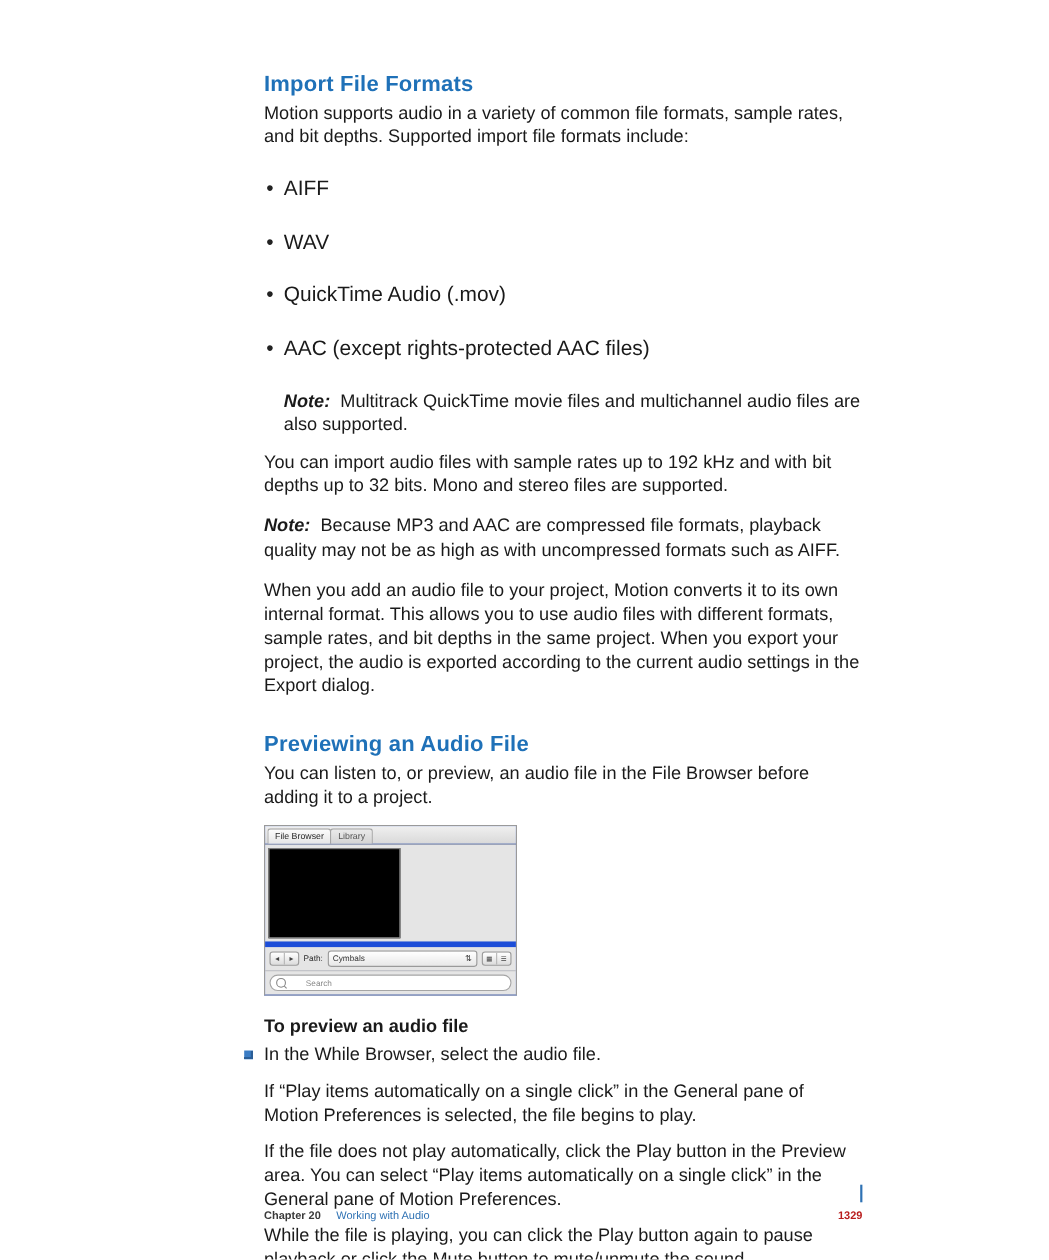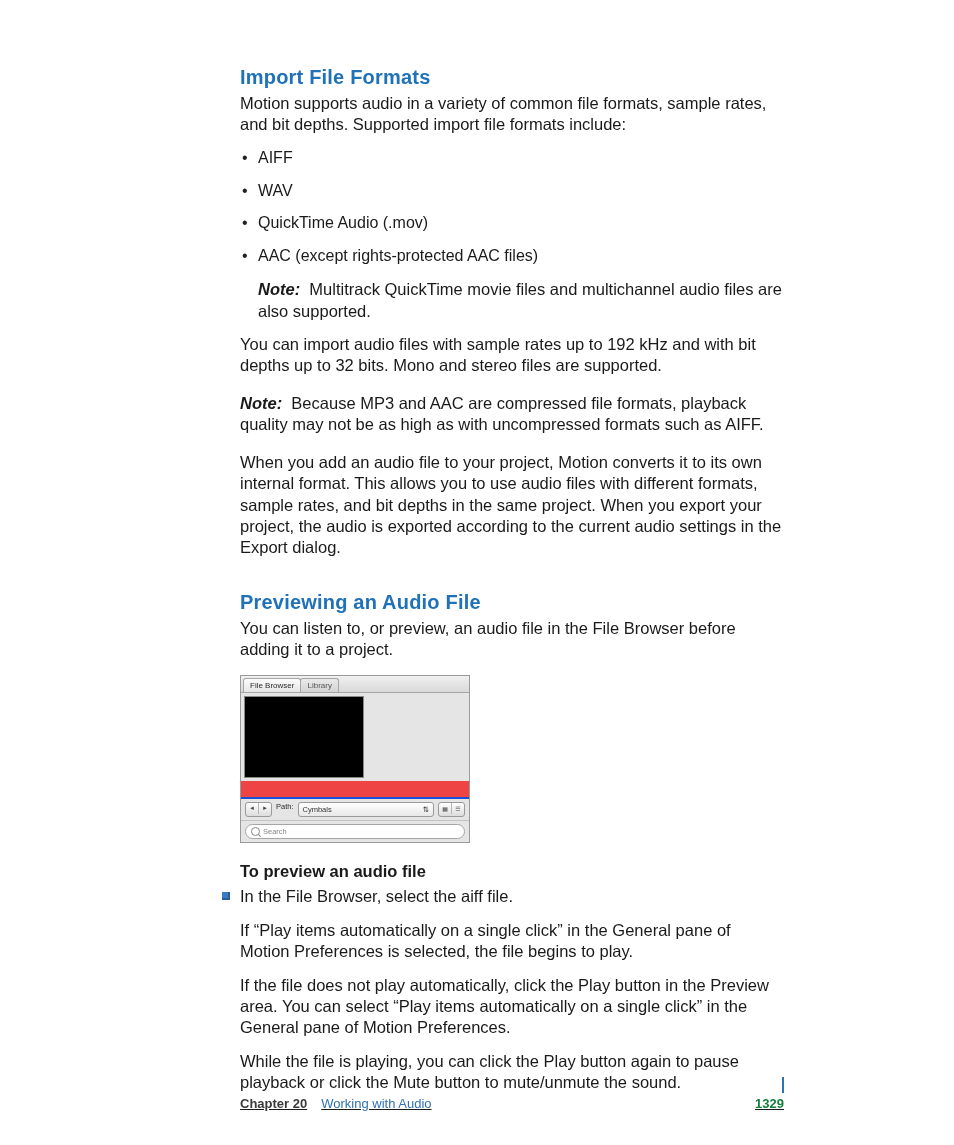--- a/index.html
+++ b/index.html
@@ -33,25 +33,25 @@
     font-size: 16.5px;
     line-height: 1.3;
     margin: 0 0 16px 0;
   }
   ul.bullets {
     list-style: none;
     padding: 0;
     margin: 4px 0 8px 0;
   }
   ul.bullets > li {
-    font-size: 16px;
+    font-size: 19px;
     line-height: 1.3;
     position: relative;
     padding-left: 18px;
-    margin: 12px 0;
+    margin: 24px 0;
   }
   ul.bullets > li::before {
     content: "•";
     position: absolute;
     left: 2px;
     top: 0;
     color: #222;
   }
   .note-inline {
     font-size: 16.5px;
@@ -85,21 +85,21 @@
     background: #3a7cc4;
     box-shadow: inset -2px -2px 0 #2a5e97;
   }
   
   .ui-mock {
     width: 228px;
     margin: 14px 0 18px 0;
     border: 1px solid #9a9a9a;
     font-family: "Lucida Grande", Arial, sans-serif;
     color: #2a2a2a;
-    background: #ef4444;
+    background: #1d4ed8;
   }
   .ui-tabs {
     display: flex;
     background: linear-gradient(#f0f0f0, #d9d9d9);
     border-bottom: 1px solid #a5a5a5;
     padding: 2px 2px 0 2px;
     gap: 0;
   }
   .ui-tab {
     font-size: 8px;
@@ -164,25 +164,25 @@
     padding: 0 7px;
     border: 1px solid #8a8a8a;
     border-radius: 8px;
     background: linear-gradient(#fff,#dcdcdc);
     font-size: 7px;
     display: flex; align-items: center; justify-content: center;
     color:#333;
   }
   .ui-row2 {
     display: flex;
+    align-items: center;
     background: #e5e5e5;
-    border-top: 2px solid #1d4ed8;
+    border-top: 5px solid #1d4ed8;
     padding: 3px 4px;
     gap: 4px;
-    margin-top: 16px;
   }
   .ui-nav {
     display:flex; border:1px solid #9a9a9a; border-radius:3px; overflow:hidden;
     background: linear-gradient(#fff,#dcdcdc);
   }
   .ui-nav span {
     width:12px; height:11px; display:flex; align-items:center; justify-content:center;
     font-size:7px; color:#444;
   }
   .ui-nav span:first-child { border-right:1px solid #b5b5b5; }
@@ -202,43 +202,42 @@
     font-size:6px; color:#444;
   }
   .ui-view span:first-child { border-right:1px solid #b5b5b5; }
   .ui-search {
     border-top:1px solid #c3c3c3;
     background:#e5e5e5; padding:3px 4px;
   }
   .ui-searchfield {
     height:13px; border:1px solid #a5a5a5; border-radius:8px;
     background:#fff; font-size:7.5px; color:#888;
-    display:flex; align-items:center; gap:3px; padding:0 5px;
+    display:flex; align-items:center; gap:18px; padding:0 5px;
   }
   .ui-mag {
     width:7px; height:7px; border:1px solid #888; border-radius:50%; position:relative;
   }
   .ui-mag::after {
     content:""; position:absolute; width:3px; height:1px; background:#888;
     transform: rotate(45deg); bottom:-1px; right:-2px;
   }
   
   .footer {
     position: absolute;
     left: 240px;
     bottom: 34px;
     right: 75px;
     display: flex;
     align-items: flex-end;
-    font-size: 13px;
-    text-decoration: underline;
+    font-size: 10px;
   }
   .footer .chap-label { font-weight: 700; color: #3a3a3a; margin-right: 14px; }
   .footer .chap-title { color: #2f72b4; }
-  .footer .pnum { font-weight:700; color:#15803d; }
+  .footer .pnum { font-weight:700; color:#b91c1c; }
   .footer-rule {
     position:absolute; right:75px; bottom:52px; width:2px; height:16px; background:#2f72b4;
   }
 </style>
 </head>
 <body>
 
 <div class="page">
 
   <h2 class="section">Import File Formats</h2>
@@ -298,21 +297,21 @@
         <span>Search</span>
       </div>
     </div>
   </div>
 
   <p class="body bold" style="margin-bottom:4px;">To preview an audio file</p>
 
   <ul class="steps">
     <li>
       <span class="step-marker"></span>
-      <span>In the File Browser, select the aiff file.</span>
+      <span>In the While Browser, select the audio file.</span>
       <p class="body" style="margin-top:12px;">If “Play items automatically on a single click” in the General pane of Motion Preferences is selected, the file begins to play.</p>
       <p class="body">If the file does not play automatically, click the Play button in the Preview area. You can select “Play items automatically on a single click” in the General pane of Motion Preferences.</p>
       <p class="body">While the file is playing, you can click the Play button again to pause playback or click the Mute button to mute/unmute the sound.</p>
     </li>
   </ul>
 
   <div class="footer-rule"></div>
   <div class="footer">
     <span class="chap-label">Chapter 20</span>
     <span class="chap-title">Working with Audio</span>

